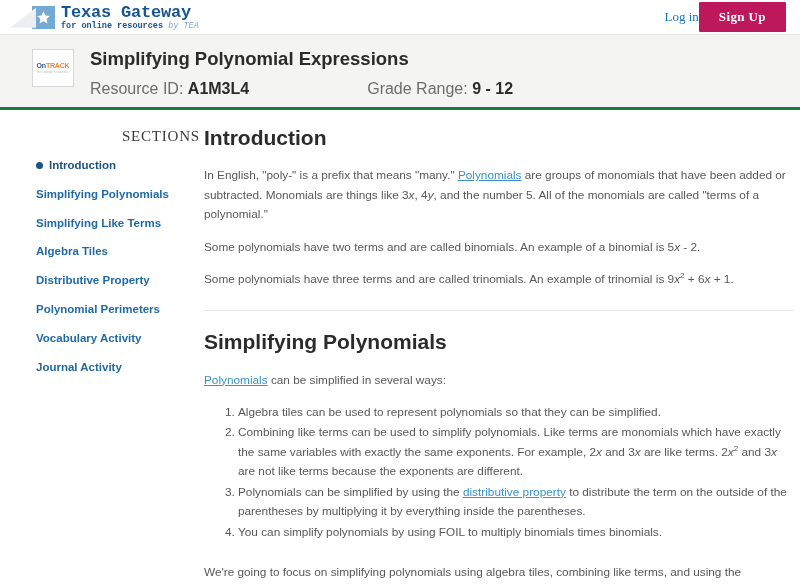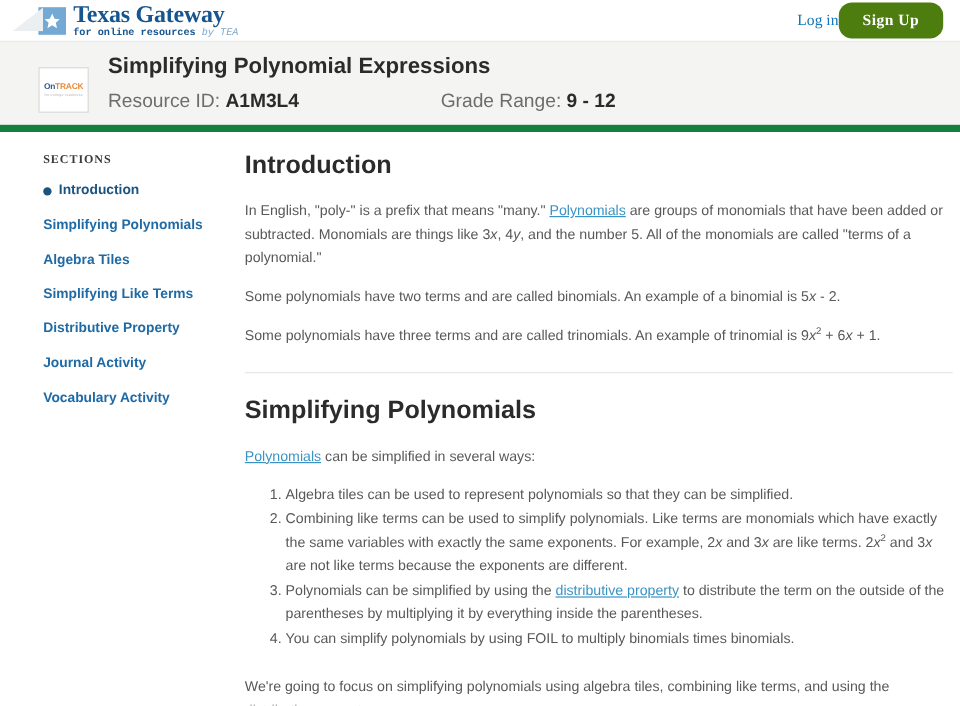--- a/index.html
+++ b/index.html
@@ -35,23 +35,23 @@
   .brand-mark {
     width: 23px; height: 23px;
     background: #74a9d4;
     display: flex; align-items: center; justify-content: center;
     margin-right: 6px;
     flex: none;
   }
   .brand-mark svg { display: block; }
   .brand-text { line-height: 1; }
   .brand-title {
-    font-family: Liberation Serif, serif;
-    font-weight: bold;
-    font-size: 20px;
+    font-family: Liberation Mono, monospace;
+    font-weight: bold;
+    font-size: 17px;
     color: #16558f;
     letter-spacing: -0.2px;
     display: block;
   }
   .brand-sub {
     font-family: Liberation Mono, monospace;
     font-size: 8.5px;
     font-weight: bold;
     color: #16558f;
     display: block;
@@ -90,39 +90,39 @@
     align-items: center;
   }
   .login-link {
     font-family: "Liberation Serif", serif;
     font-size: 13px;
     color: #1176bc;
     text-decoration: none;
     cursor: pointer;
   }
   .signup-btn {
-    background: #4d7c0f;
+    background: #be185d;
     color: #ffffff;
     font-family: "Liberation Serif", serif;
     font-weight: bold;
     font-size: 13px;
     letter-spacing: 0.4px;
     border: none;
-    border-radius: 11px;
+    border-radius: 1px;
     padding: 7px 20px;
     cursor: pointer;
   }
 
   
   .title-band {
     background: #f4f4f3;
-    border-bottom: 6px solid #15803d;
+    border-bottom: 3px solid #15803d;
     padding: 12px 14px 10px 32px;
     display: flex;
-    align-items: flex-end;
+    align-items: flex-start;
     height: 75px;
   }
   .thumb {
     width: 42px; height: 38px;
     background: #ffffff;
     border: 1px solid #d8d8d8;
     flex: none;
     display: flex; align-items: center; justify-content: center;
     overflow: hidden;
     margin-top: 2px;
@@ -162,25 +162,26 @@
   
   .page { display: flex; padding-top: 16px; }
   .sidebar {
     width: 200px;
     flex: none;
     padding-left: 36px;
     padding-top: 2px;
   }
   .sections-heading {
     font-family: "Liberation Serif", serif;
-    font-size: 10px;
-    font-weight: bold;
+    font-size: 15px;
+    font-weight: normal;
     color: #3b3b3b;
     letter-spacing: 0.8px;
     margin-bottom: 14px;
+    text-align: right;
   }
   .sec-item {
     font-size: 11.5px;
     font-weight: bold;
     color: #1f6aa5;
     margin-bottom: 15px;
     cursor: pointer;
     display: flex;
     align-items: center;
     line-height: 1.2;
@@ -279,33 +280,36 @@
     <div class="sections-heading">SECTIONS</div>
 
     <div class="sec-item active">
       <span class="dot"></span>
       <span>Introduction</span>
     </div>
     <div class="sec-item">
       <span>Simplifying Polynomials</span>
     </div>
     <div class="sec-item">
+      <span>Simplifying Like Terms</span>
+    </div>
+    <div class="sec-item">
       <span>Algebra Tiles</span>
     </div>
     <div class="sec-item">
-      <span>Simplifying Like Terms</span>
-    </div>
-    <div class="sec-item">
       <span>Distributive Property</span>
     </div>
     <div class="sec-item">
+      <span>Polynomial Perimeters</span>
+    </div>
+    <div class="sec-item">
+      <span>Vocabulary Activity</span>
+    </div>
+    <div class="sec-item">
       <span>Journal Activity</span>
-    </div>
-    <div class="sec-item">
-      <span>Vocabulary Activity</span>
     </div>
   </div>
 
   <div class="content">
 
     <h2>Introduction</h2>
 
     <p><span>In English, "poly-" is a prefix that means "many." </span><a>Polynomials</a><span> are groups of monomials that have been added or subtracted. Monomials are things like 3</span><em>x</em><span>, 4</span><em>y</em><span>, and the number 5. All of the monomials are called "terms of a polynomial."</span></p>
 
     <p><span>Some polynomials have two terms and are called binomials. An example of a binomial is 5</span><em>x</em><span> - 2.</span></p>

